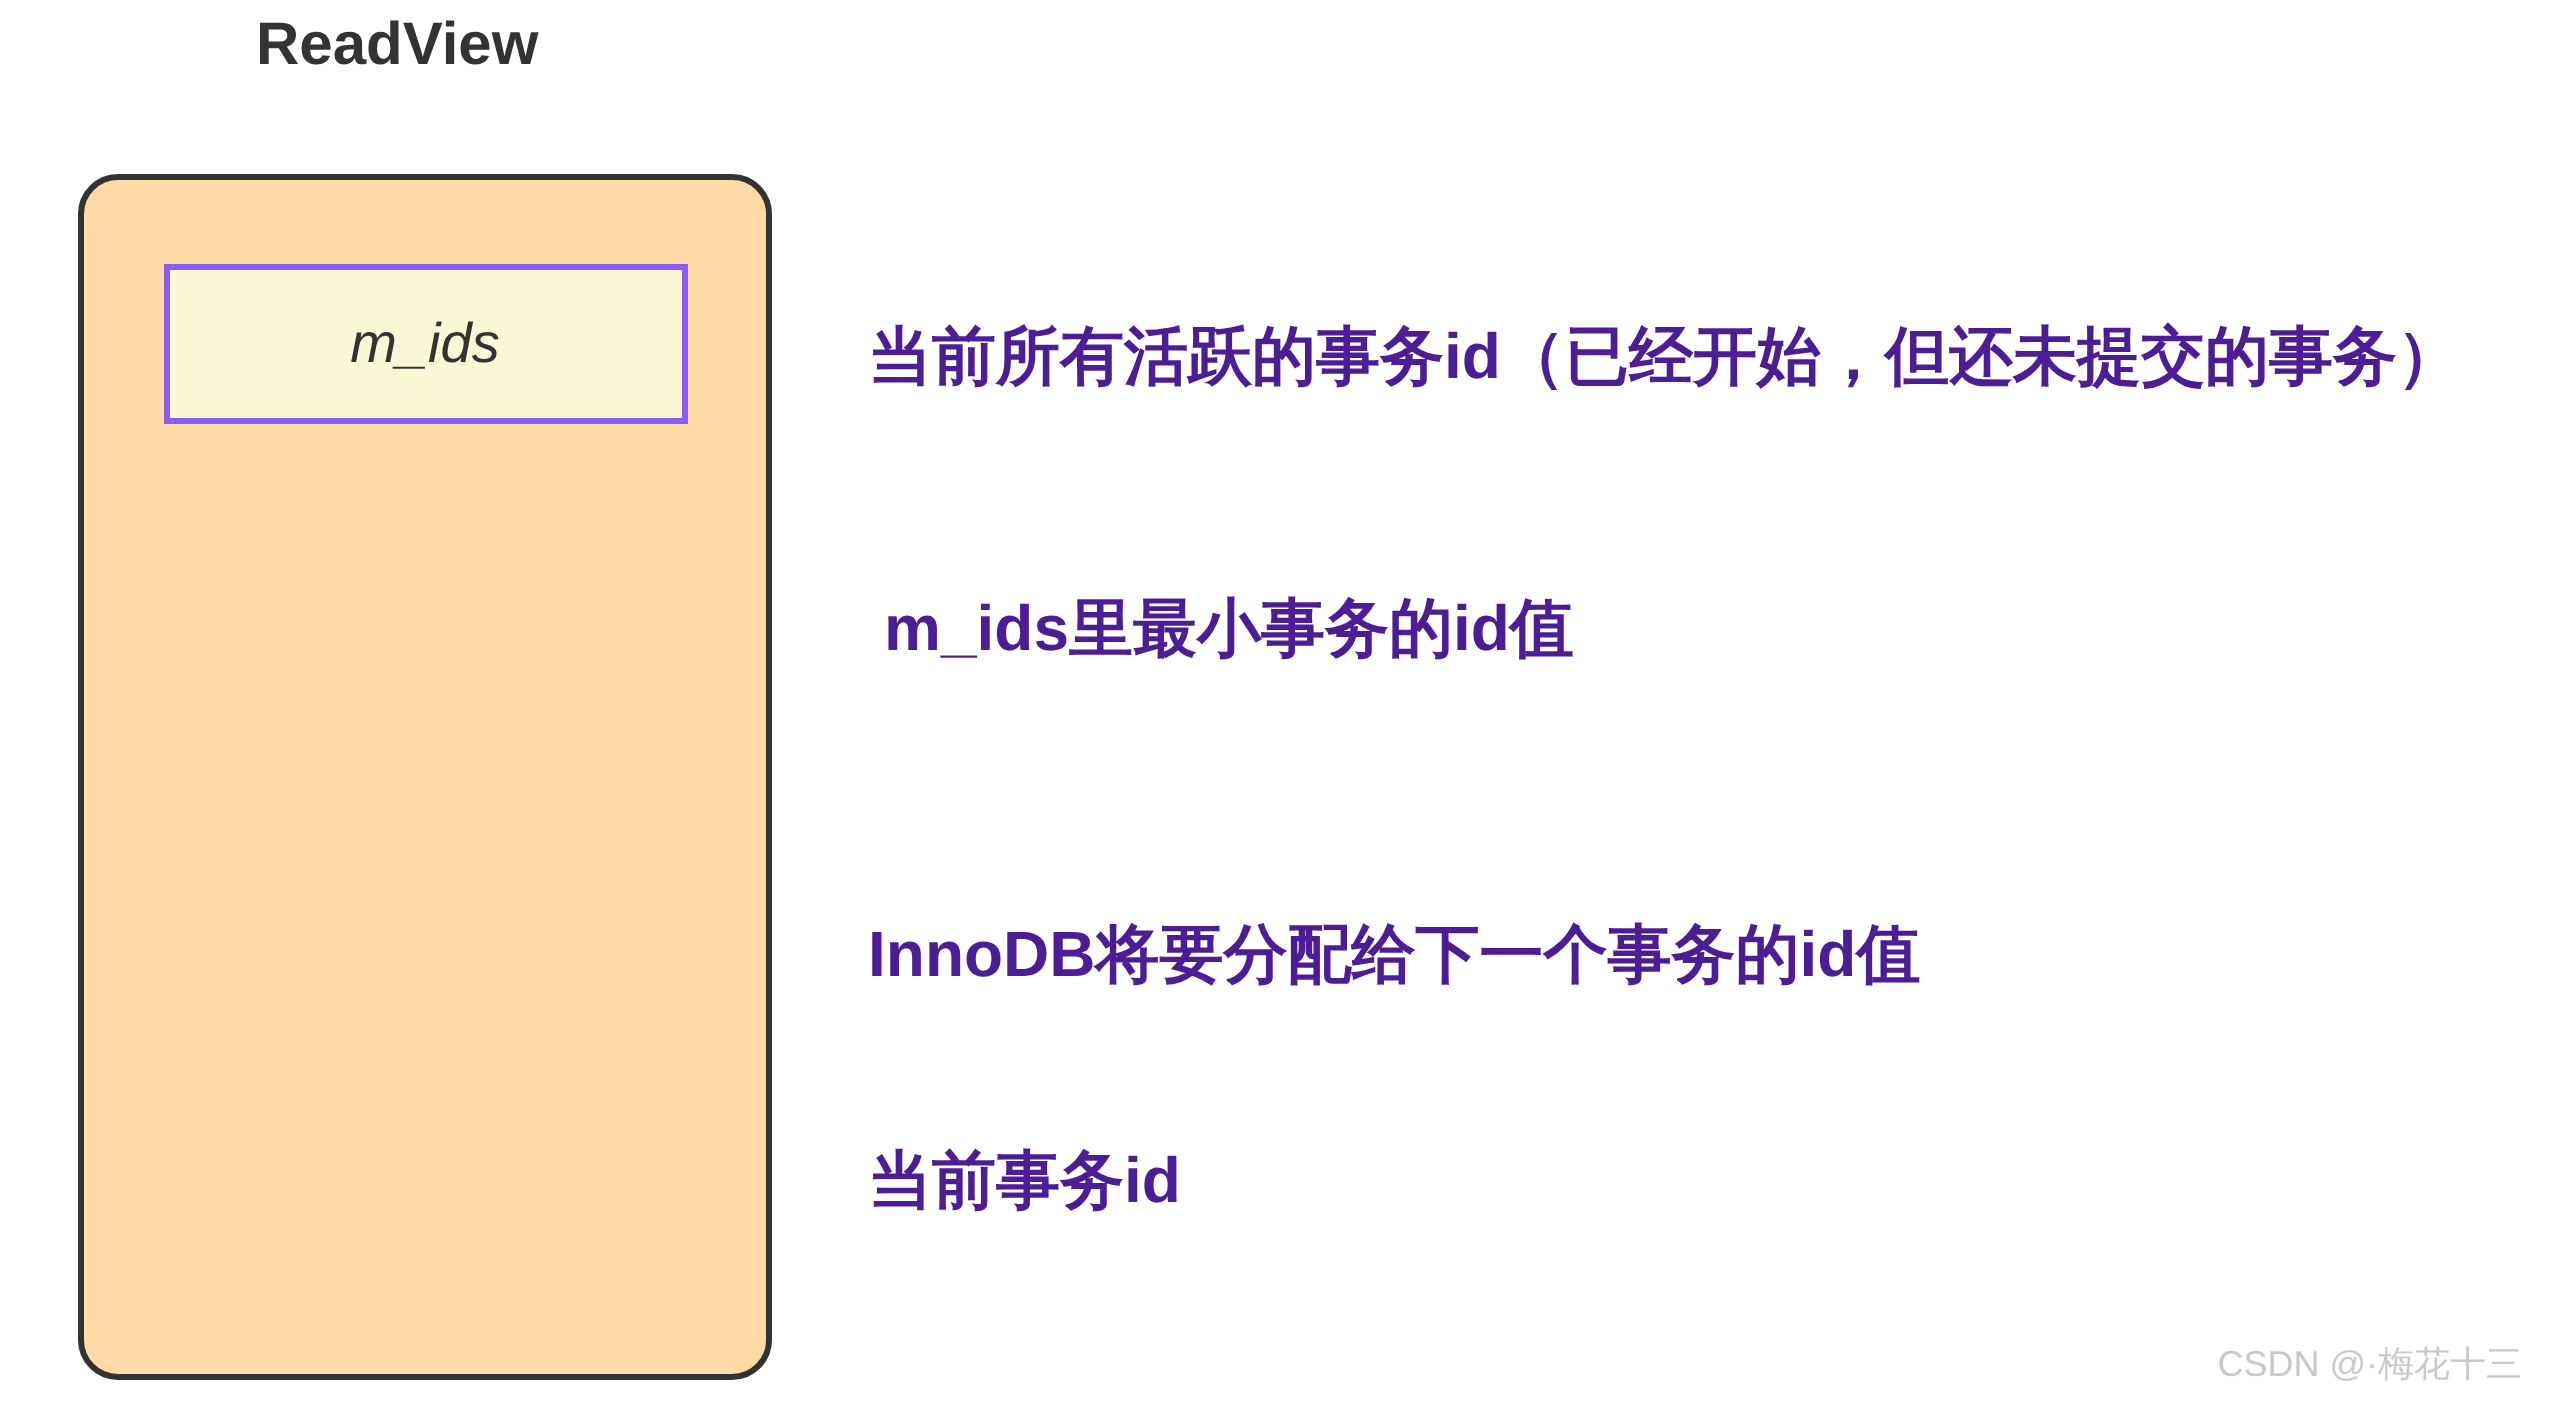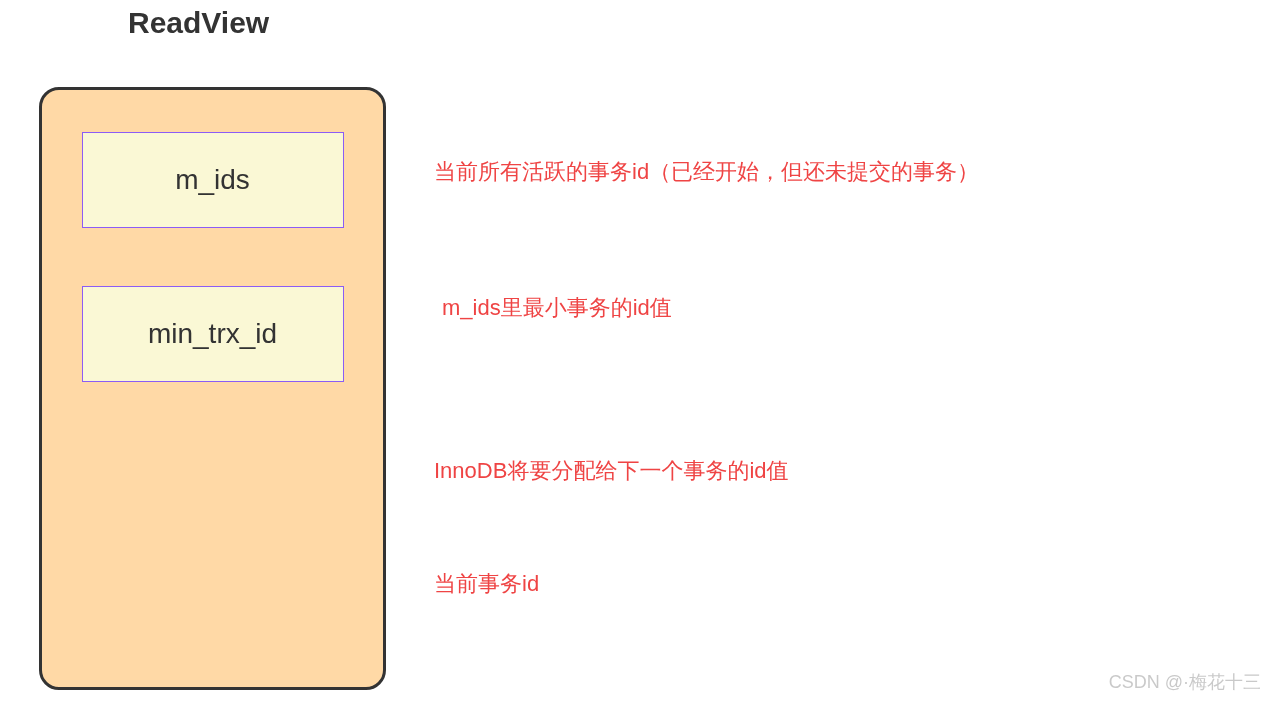--- a/index.html
+++ b/index.html
@@ -28,43 +28,44 @@
       border: 3px solid #333333;
       border-radius: 20px;
       display: flex;
       flex-direction: column;
       align-items: center;
       padding-top: 42px;
       gap: 58px;
     }
     .field-box {
       width: 262px;
-      height: 96px;
+      height: 80px;
       background: #FAF8D5;
-      border: 1px solid #8b5cf6;
+      border: 3px solid #8b5cf6;
       display: flex;
       align-items: center;
       justify-content: center;
+      font-style: italic;
     }
     .field-label {
       font-size: 28px;
       color: #333333;
       font-weight: 400;
     }
     .descriptions {
       position: absolute;
       left: 434px;
       top: 87px;
       display: flex;
       flex-direction: column;
     }
     .desc {
-      font-size: 22px;
-      color: #ef4444;
-      font-weight: 400;
+      font-size: 32px;
+      color: #4c1d95;
+      font-weight: 700;
       position: absolute;
       white-space: nowrap;
     }
     .desc-0 { top: 70px; }
     .desc-1 { top: 206px; left: 8px; }
     .desc-2 { top: 342px; margin-top: 27px; }
     .desc-3 { top: 482px; }
     .watermark {
       position: absolute;
       right: 15px;
@@ -76,23 +77,20 @@
   </style>
 </head>
 <body>
 
 <div class="title">ReadView</div>
 
 <div class="container">
   <div class="field-box">
     <span class="field-label">m_ids</span>
   </div>
-  <div class="field-box">
-    <span class="field-label">min_trx_id</span>
-  </div>
 </div>
 
 <div class="descriptions">
   <div class="desc desc-0">当前所有活跃的事务id（已经开始，但还未提交的事务）</div>
   <div class="desc desc-1">m_ids里最小事务的id值</div>
   <div class="desc desc-2">InnoDB将要分配给下一个事务的id值</div>
   <div class="desc desc-3">当前事务id</div>
 </div>
 
 <div class="watermark">CSDN @·梅花十三</div>

